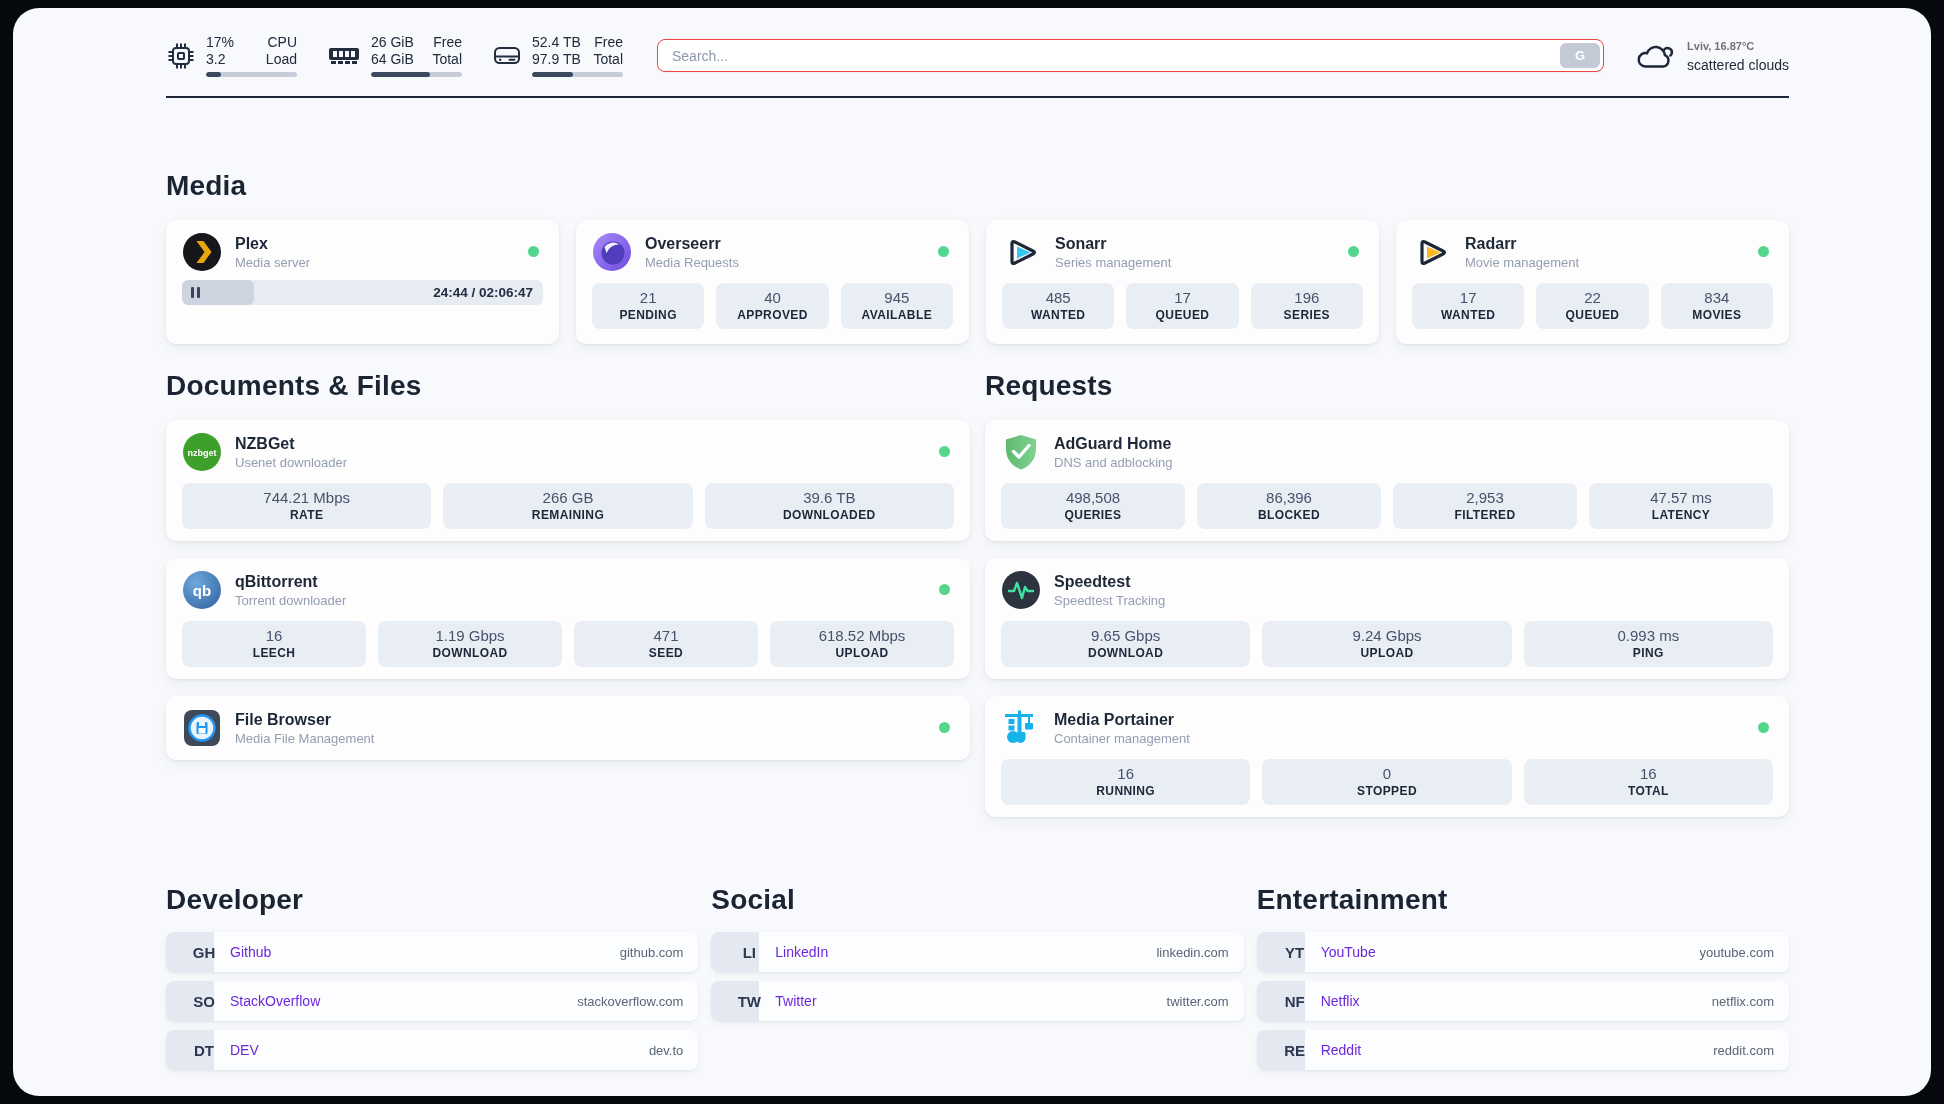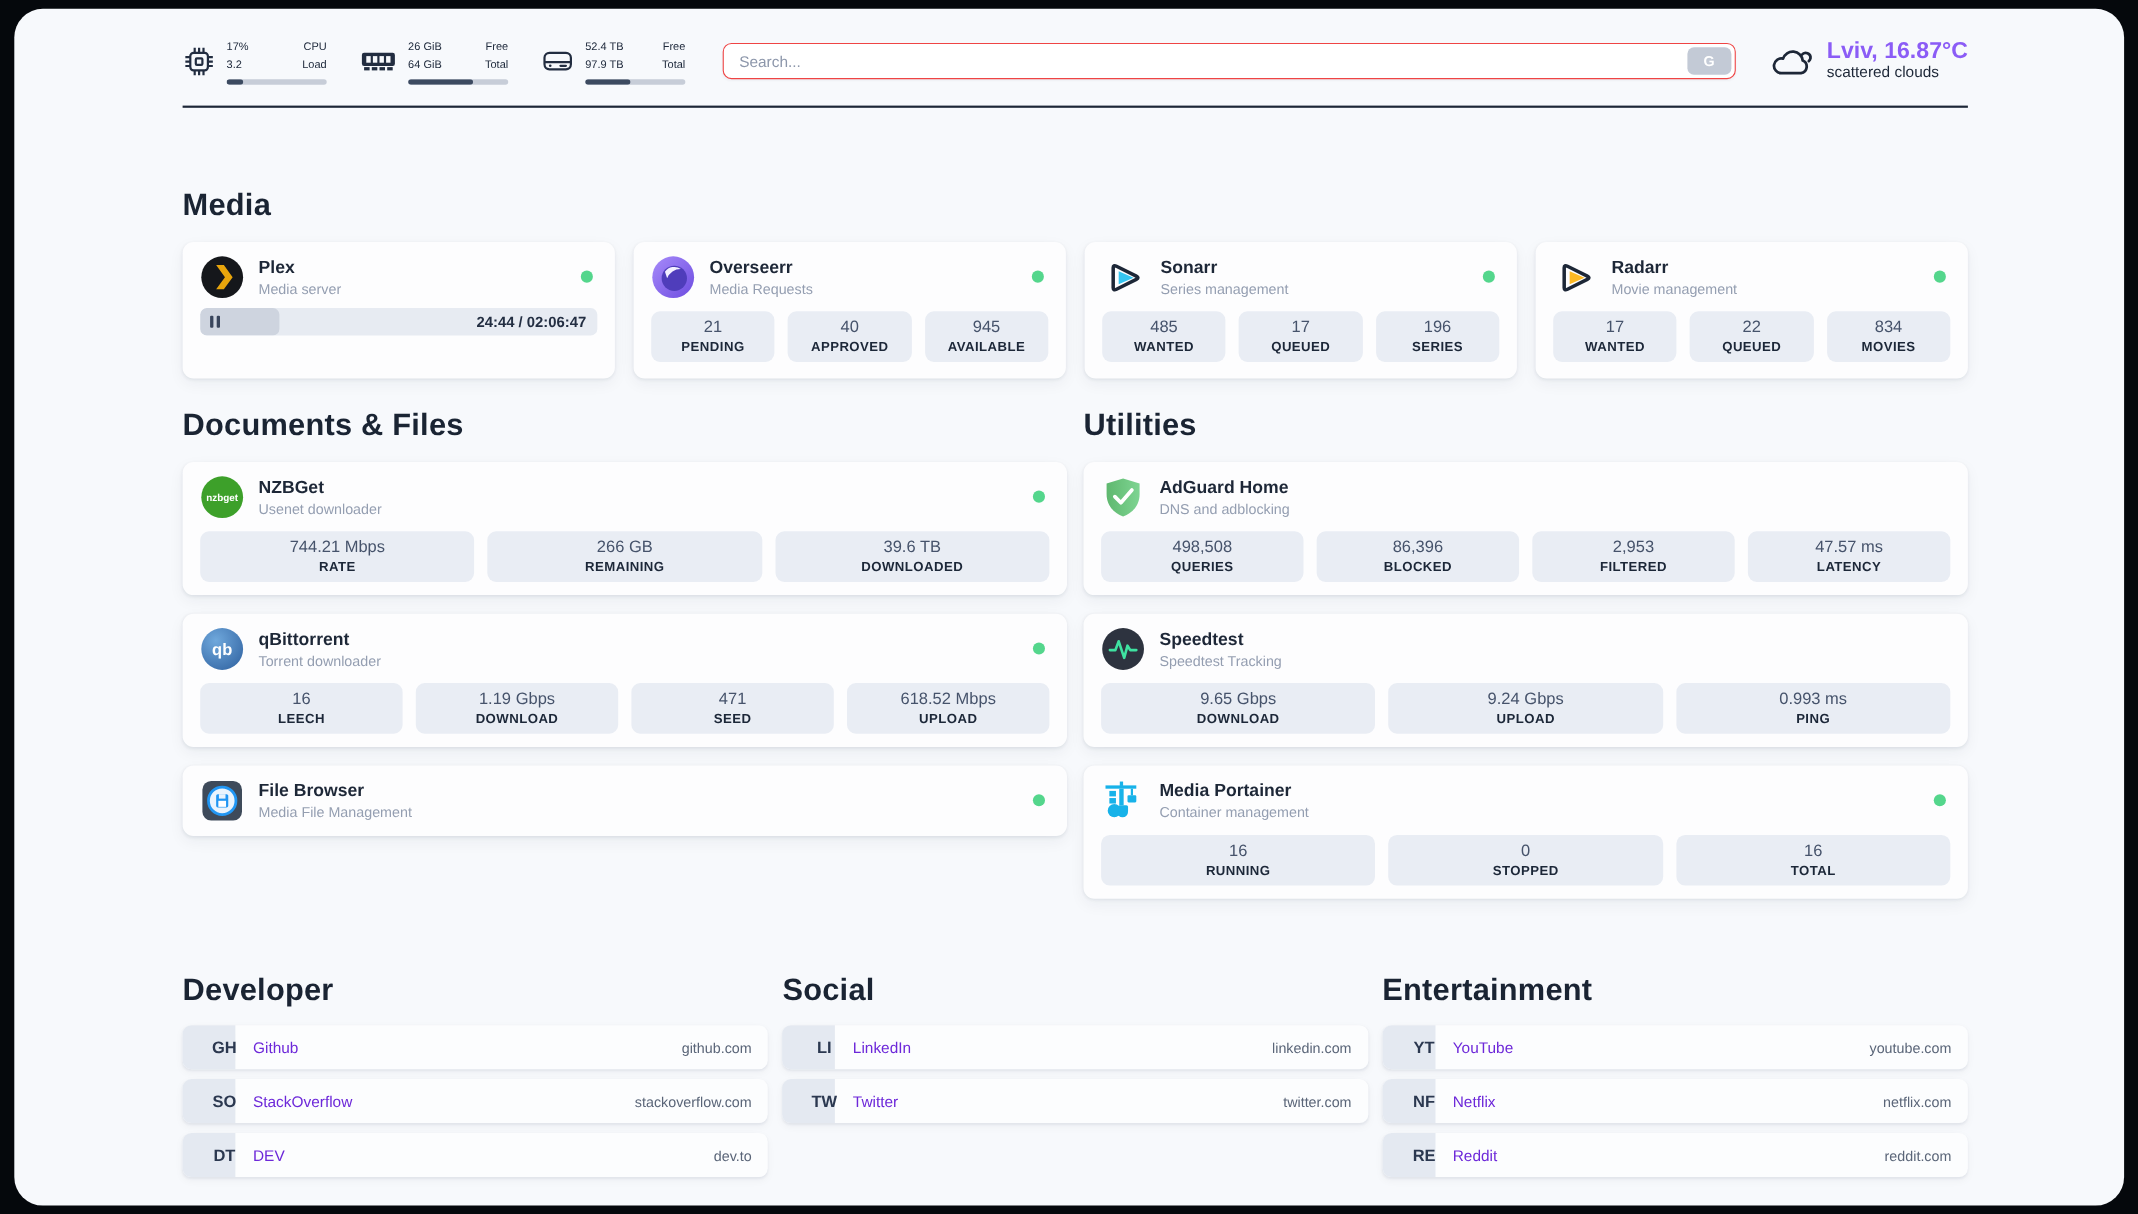--- a/index.html
+++ b/index.html
@@ -7,31 +7,31 @@
   body { font-family:"Liberation Sans","DejaVu Sans",sans-serif; background:#000; position:relative; }
   .frame { position:absolute; inset:0; background:#05080c; }
   .panel { position:absolute; top:8px; bottom:8px; left:13px; right:13px; background:#f7f9fc; border-radius:26px; overflow:hidden; }
   .content { padding:0 142px 0 153px; }
 
   
   .topbar { margin-top:26px; display:flex; align-items:center; }
   .sysstats { display:flex; gap:30px; align-items:center; }
   .sysstat { display:flex; gap:10px; align-items:center; }
   .sysstat .cols { width:91px; }
-  .sysstat .trow { display:flex; justify-content:space-between; font-size:10px; font-weight:500; color:#202b3d; line-height:17px; }
+  .sysstat .trow { display:flex; justify-content:space-between; font-size:14px; font-weight:500; color:#202b3d; line-height:17px; }
   .pbar { margin-top:4px; height:5px; border-radius:3px; background:#c7cdd8; overflow:hidden; }
   .pbar > span { display:block; height:100%; border-radius:3px; background:#3c4a60; }
 
   .searchwrap { flex:1; margin:0 30px 0 34px; position:relative; }
   .searchwrap input { width:100%; height:33px; border:1px solid #ef4444; border-radius:8px; background:#fff; padding:0 52px 0 14px; font-size:14px; color:#202b3d; font-family:inherit; outline:none; box-shadow:0 1px 2px rgba(25,35,60,.04); }
   .searchwrap input::placeholder { color:#8d97ab; }
   .gbtn { position:absolute; right:4px; top:4px; width:40px; height:25px; border:none; border-radius:6px; background:#c3cad6; color:#fff; font-weight:700; font-size:13px; cursor:pointer; font-family:inherit; }
 
   .weather { display:flex; align-items:center; gap:11px; }
-  .weather .wt1 { font-size:21px; font-weight:600; color:#8b5cf6; line-height:19px; }
+  .weather .wt1 { font-size:11px; font-weight:600; color:#737373; line-height:19px; }
   .weather .wt2 { font-size:14px; color:#1d2737; line-height:18px; }
 
   .divider { margin-top:19px; border-top:2px solid #1d2737; }
 
   
   .section-title { font-size:28px; font-weight:600; color:#1a2433; letter-spacing:.2px; }
   .media-title { margin-top:72px; margin-bottom:18px; }
 
   .card { background:#fdfdfe; border-radius:10px; box-shadow:0 1px 3px rgba(20,30,60,.07), 0 5px 14px rgba(20,30,60,.05); position:relative; padding:12px 16px; }
   .app-head { display:flex; align-items:center; gap:13px; }
@@ -373,21 +373,21 @@
           <div>
             <div class="app-name">File Browser</div>
             <div class="app-desc">Media File Management</div>
           </div>
         </div>
         <span class="dot"></span>
       </div>
     </div>
 
     <div class="col">
-      <h2 class="section-title">Utilities</h2>
+      <h2 class="section-title">Requests</h2>
 
       <div class="card">
         <div class="app-head">
           <svg class="app-icon" viewBox="0 0 40 40">
             <defs>
                     <linearGradient id="agg" x1="0" y1="0" x2="1" y2="0">
                       <stop offset="0" stop-color="#5fb86f"></stop>
                       <stop offset="1" stop-color="#7ed492"></stop>
                     </linearGradient>
                   </defs>

